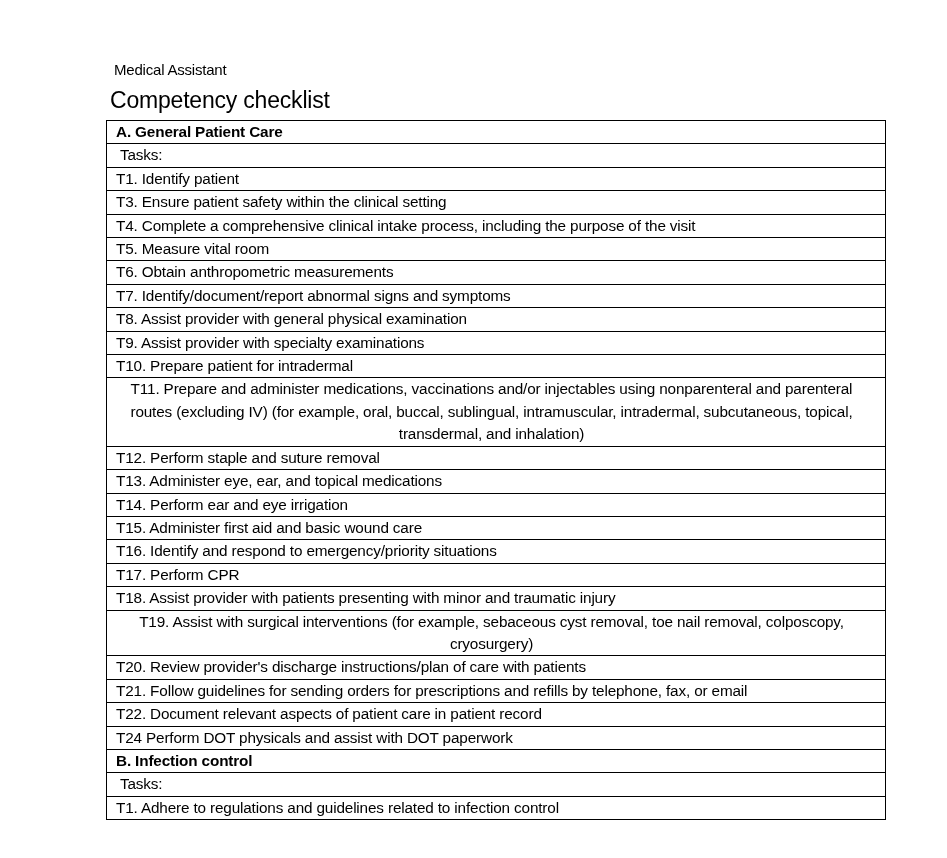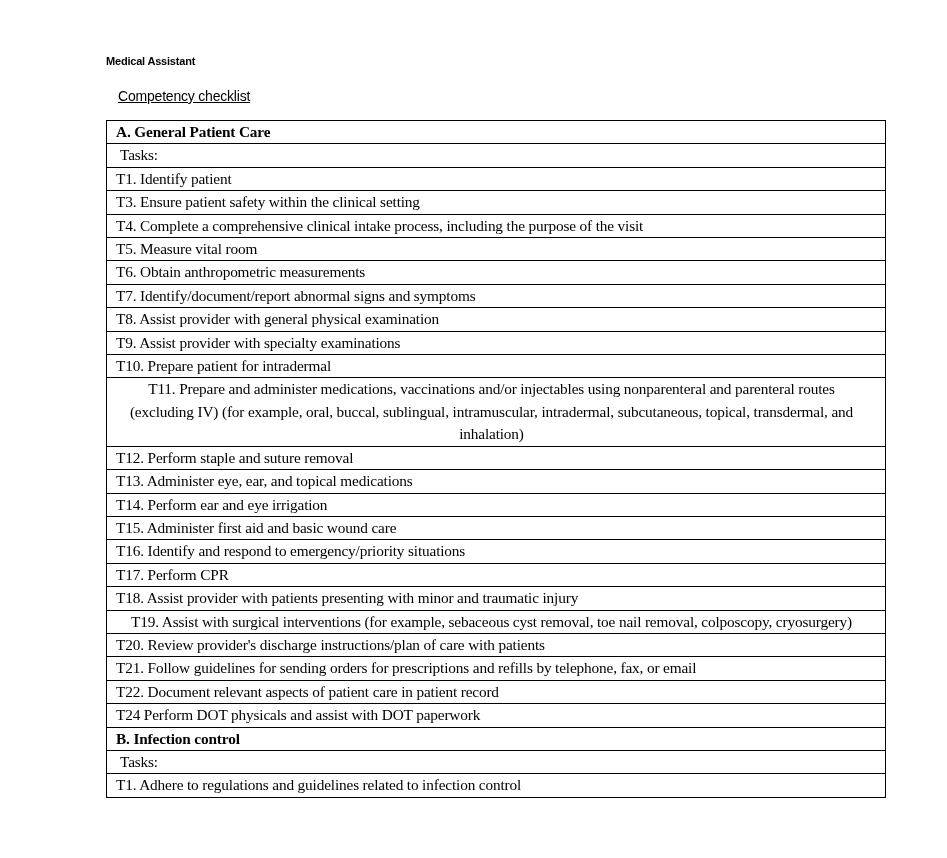--- a/index.html
+++ b/index.html
@@ -15,51 +15,49 @@
       font-family: "Liberation Sans", "DejaVu Sans", sans-serif;
       color: #000000;
     }
     .doc {
       position: absolute;
       left: 106px;
       top: 50px;
       width: 780px;
     }
     .title {
-      font-size: 11px;
-      font-weight: bold;
+      font-size: 15px;
+      font-weight: normal;
       line-height: 23px;
-      margin: 0;
+      margin: 8px;
       letter-spacing: -0.2px;
     }
     .subtitle {
-      font-size: 14px;
+      font-size: 23px;
       line-height: 23px;
-      margin: 12px;
+      margin: 4px;
       letter-spacing: -0.2px;
-      text-decoration: underline;
     }
     table.checklist {
       position: absolute;
       left: 106px;
       top: 120px;
       width: 780px;
       border-collapse: collapse;
       table-layout: fixed;
     }
     table.checklist td {
       border: 1.5px solid #000000;
       padding: 0 0 0 9px;
       font-size: 15.3px;
       line-height: 22.4px;
       height: 22px;
       vertical-align: top;
       letter-spacing: -0.15px;
       white-space: normal;
-      font-family: Liberation Serif, serif;
     }
     td.section-head {
       font-weight: bold;
     }
     td.tasks-label {
       padding-left: 13px !important;
       margin-top: 35px;
     }
     td.multi {
       padding-right: 18px !important;

